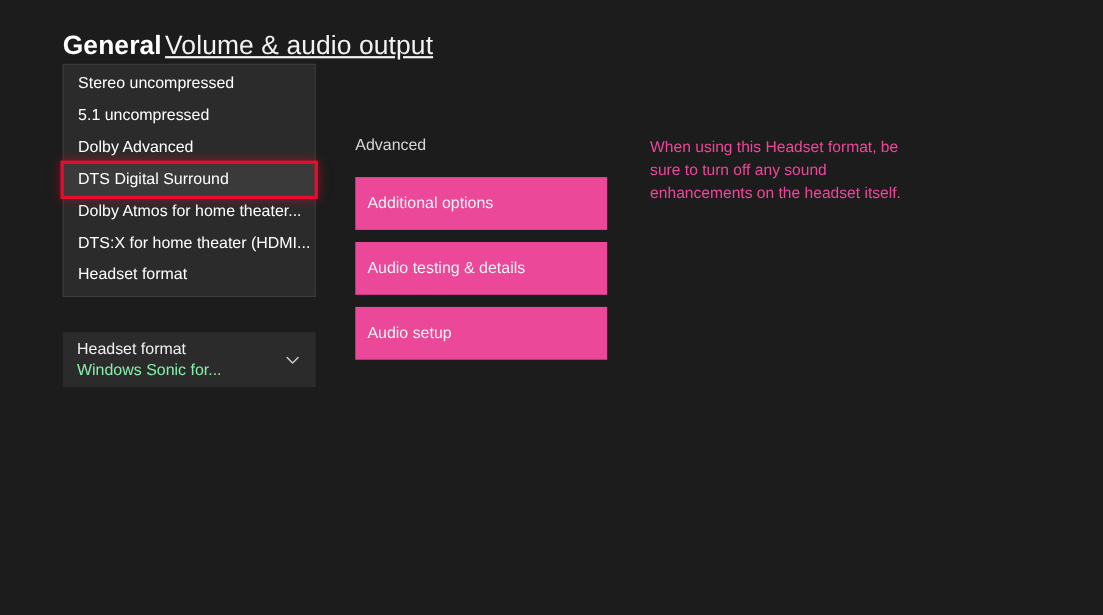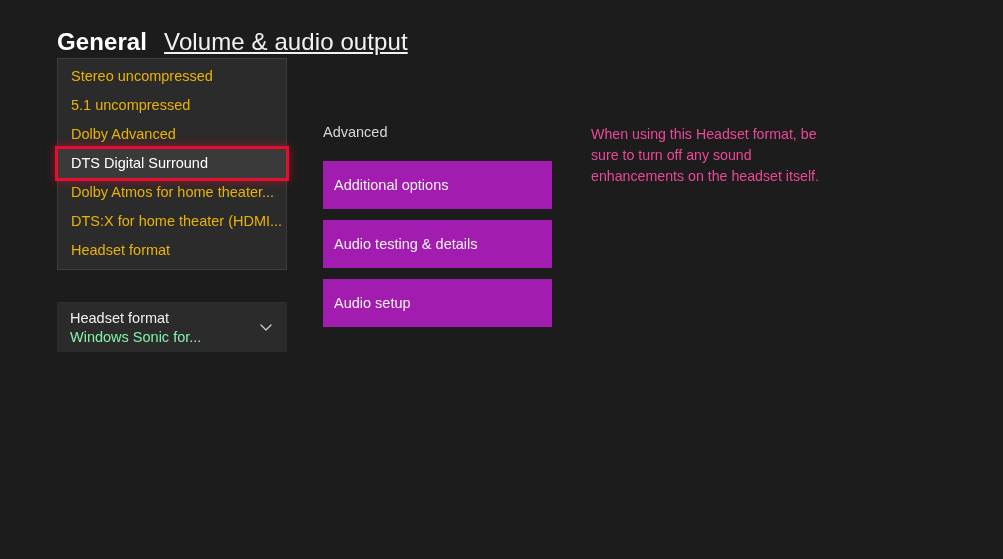--- a/index.html
+++ b/index.html
@@ -18,21 +18,21 @@
     -webkit-font-smoothing: antialiased;
   }
 
   
   #page-header {
     position: absolute;
     left: 57px;
     top: 28px;
     display: flex;
     align-items: baseline;
-    gap: 17px;
+    gap: 3px;
     white-space: nowrap;
   }
   #page-header .section-name {
     font-size: 24px;
     font-weight: bold;
     color: #ffffff;
     letter-spacing: 0.1px;
   }
   #page-header .page-name {
     font-size: 24px;
@@ -52,21 +52,21 @@
     border: 1px solid #3d3d3d;
     padding: 3px 0 4px 0;
   }
 
   .format-option {
     position: relative;
     height: 29px;
     line-height: 29px;
     padding: 0 12px 0 13px;
     font-size: 14.5px;
-    color: #eab308;
+    color: #ffffff;
     white-space: nowrap;
     overflow: hidden;
     cursor: pointer;
   }
   .format-option.is-selected {
     background: #3a3a3a;
     color: #ffffff;
     box-shadow:
       0 0 0 3px #e60d2e,
       0 0 9px 3px rgba(230, 13, 46, 0.55);
@@ -115,21 +115,21 @@
   }
   #advanced-section .advanced-heading {
     font-size: 14.5px;
     color: #d6d6d6;
     margin-bottom: 21px;
     white-space: nowrap;
   }
   .advanced-button {
     width: 229px;
     height: 48px;
-    background: #a21caf;
+    background: #ec4899;
     margin-bottom: 11px;
     display: flex;
     align-items: center;
     padding-left: 11px;
     font-size: 14.5px;
     color: #f2f2f2;
     white-space: nowrap;
     cursor: pointer;
   }
 

